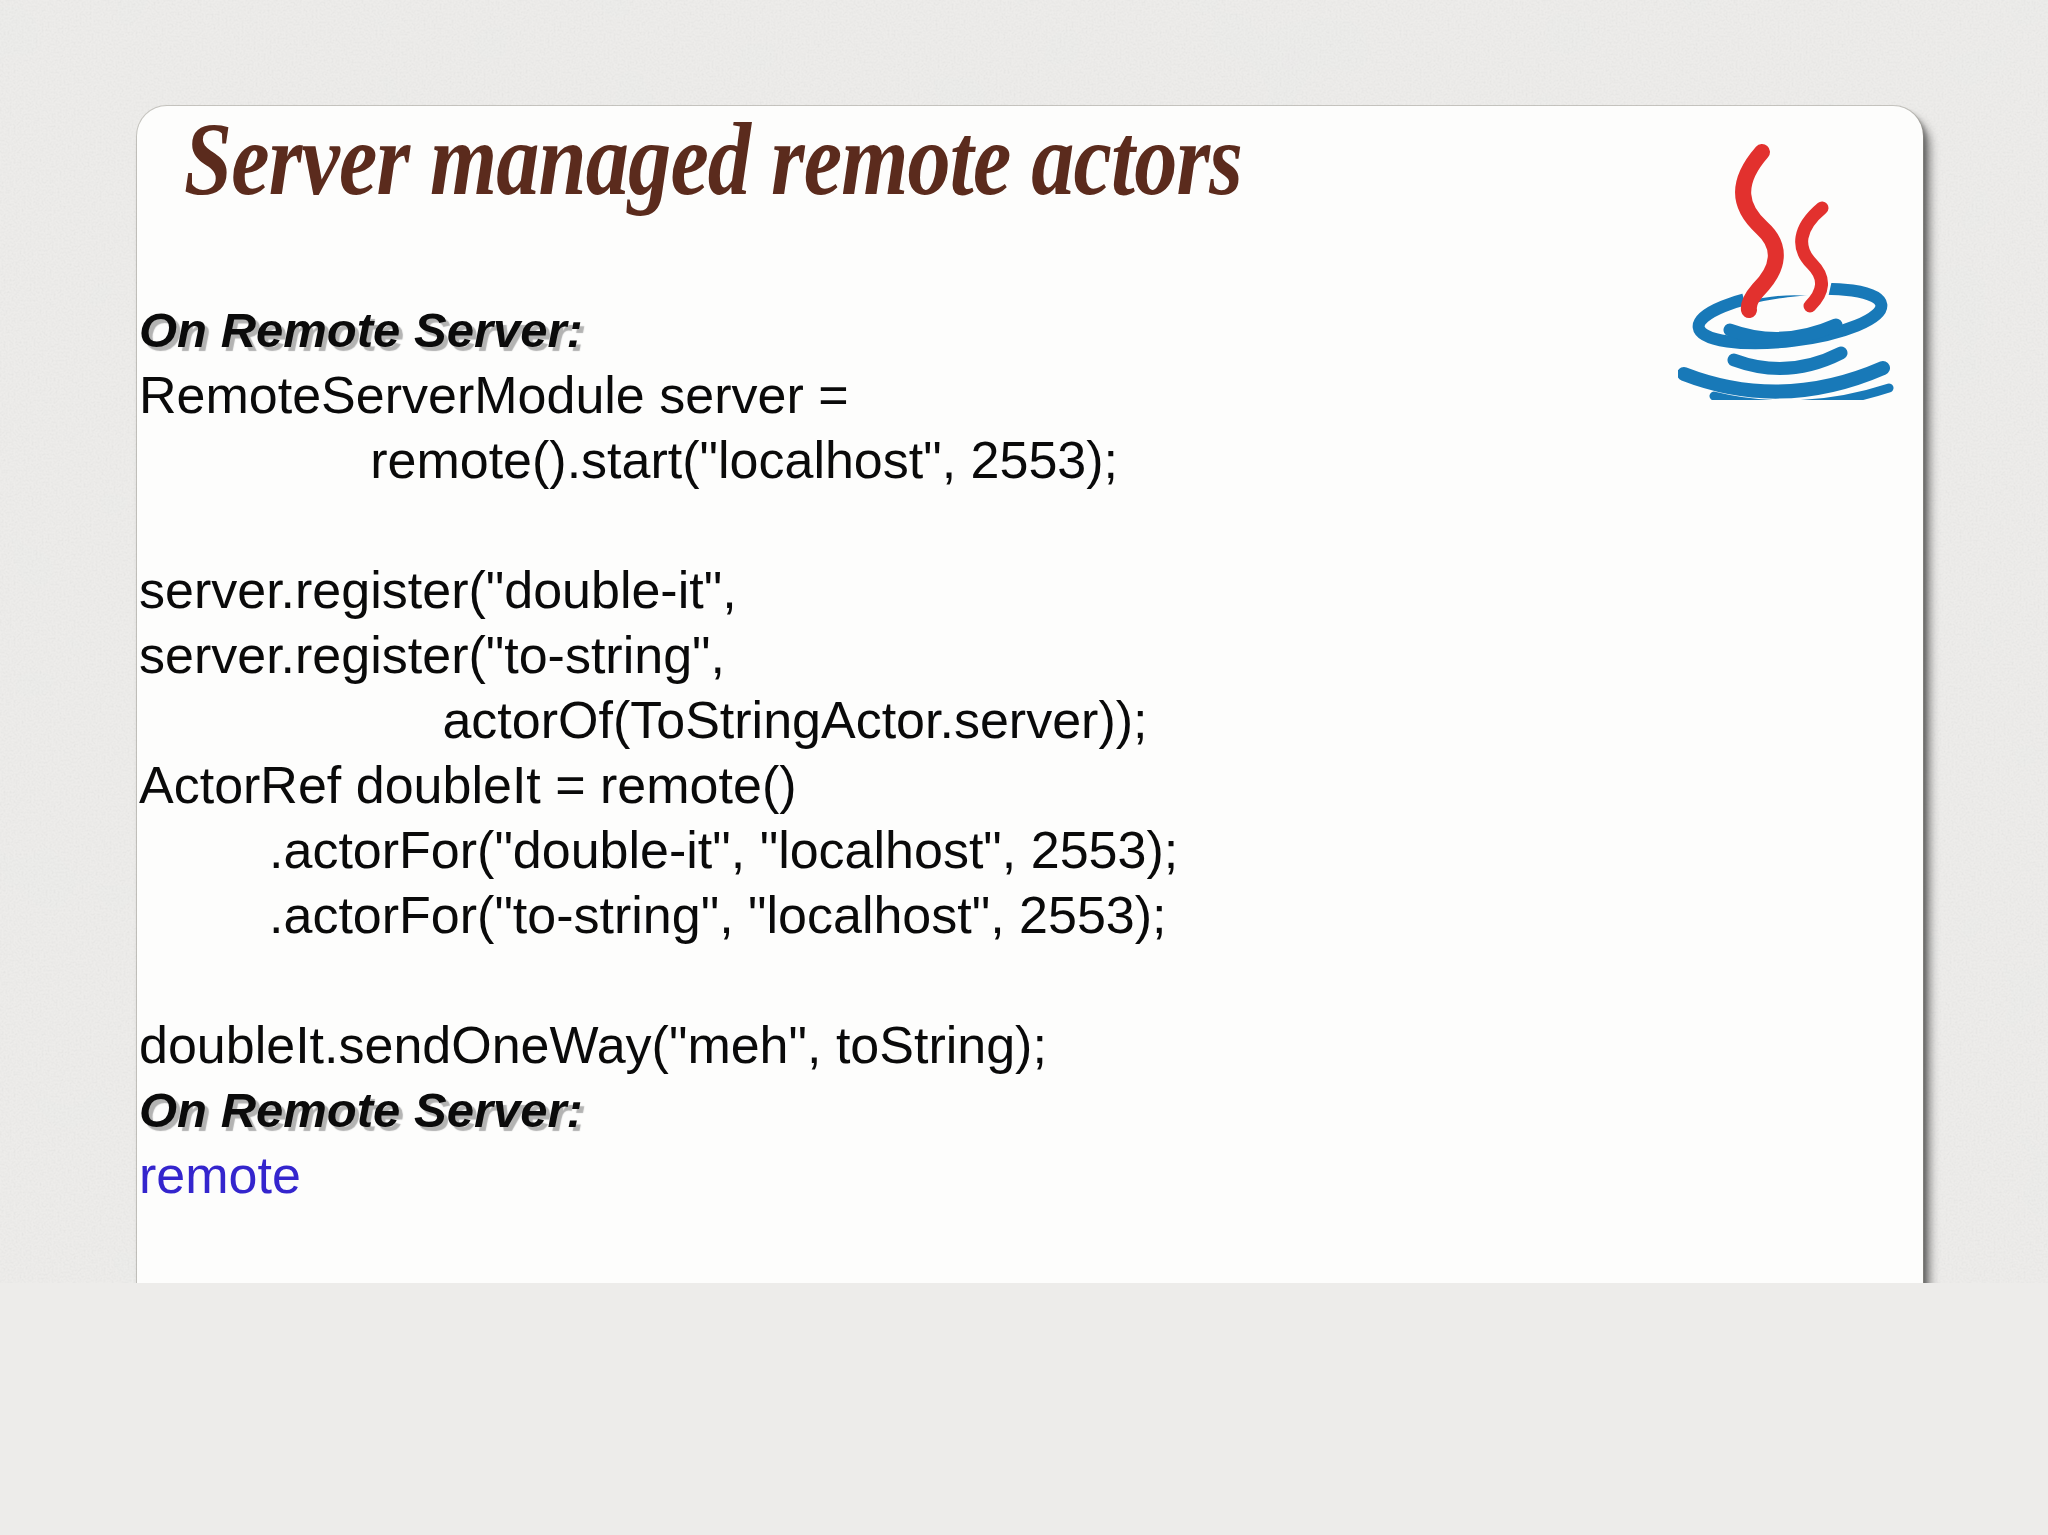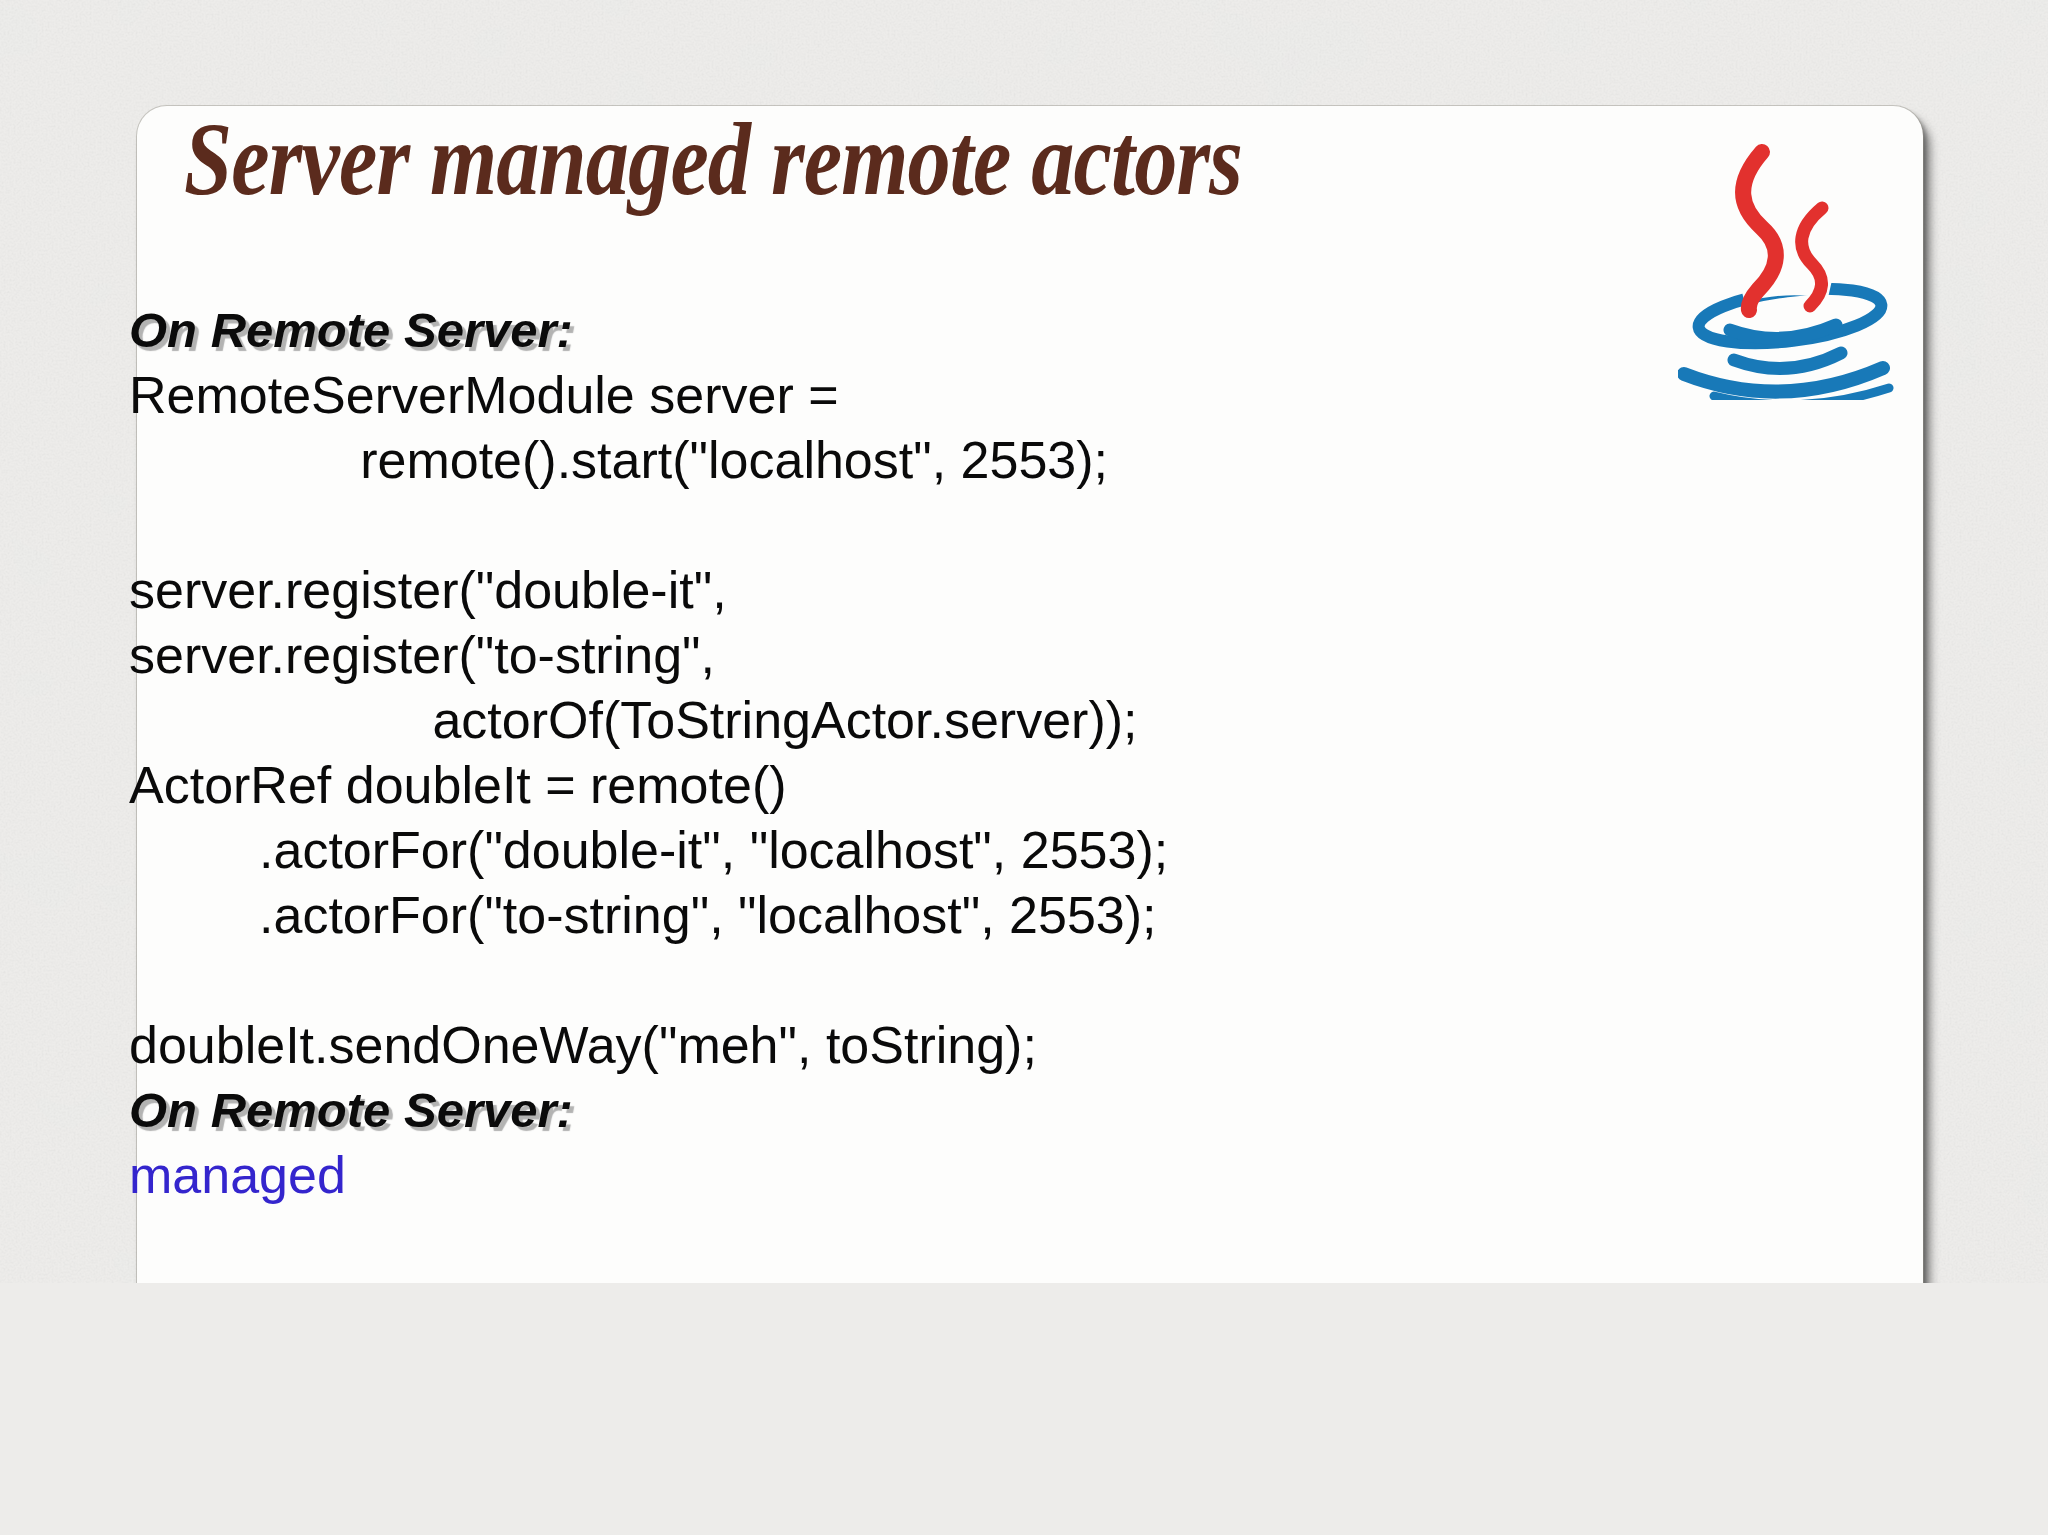--- a/index.html
+++ b/index.html
@@ -56,21 +56,21 @@
     top: 140px;
     width: 220px;
     height: 260px;
   }
   .steam { stroke: var(--java_red, #e2312e); fill: none; }
   .cup   { stroke: var(--java_blue, #1879b8); fill: none; }
   .gap   { stroke: var(--card, #fdfdfc); fill: none; }
 
   .content {
     position: absolute;
-    left: 129px;
+    left: 139px;
     top: 298px;
     width: 1790px;
   }
 
   .line {
     height: 65px;
     line-height: 65px;
     white-space: pre;
   }
 
@@ -136,16 +136,16 @@
       <div class="line code">&nbsp;</div>
       <div class="line code">server.register("double-it",</div>
       <div class="line code">server.register("to-string",</div>
       <div class="line code">                     actorOf(ToStringActor.server));</div>
       <div class="line code">ActorRef doubleIt = remote()</div>
       <div class="line code">         .actorFor("double-it", "localhost", 2553);</div>
       <div class="line code">         .actorFor("to-string", "localhost", 2553);</div>
       <div class="line code">&nbsp;</div>
       <div class="line code">doubleIt.sendOneWay("meh", toString);</div>
       <div class="line label">On Remote Server:</div>
-      <div class="line output">managed</div>
+      <div class="line output">remote</div>
     </div>
 
 </div>
 
 </body></html>

